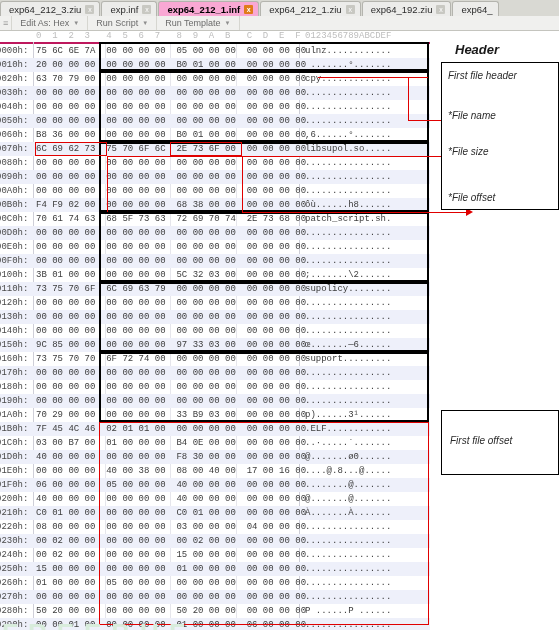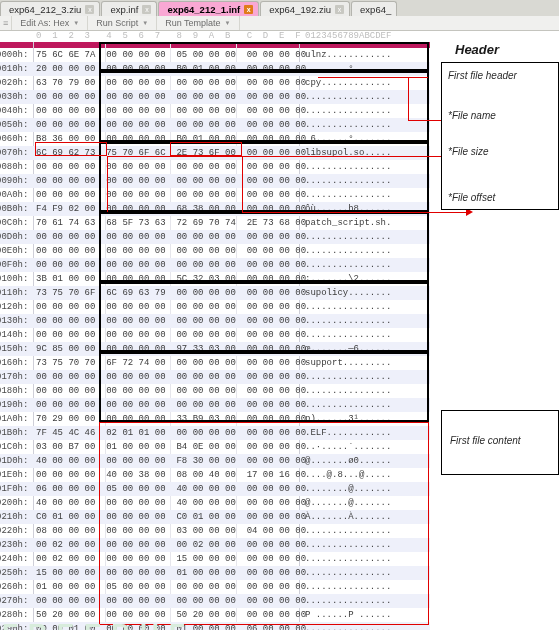--- a/index.html
+++ b/index.html
@@ -88,21 +88,21 @@
     font-size:9px;
     overflow:hidden;
   }
   #colhdr{
     position:relative;height:11px;
     background:#ffffff;
     color:#bdbdbd;
     white-space:pre;
     font-family:"Liberation Mono", monospace;
     font-size:9px;
-    border-bottom:6px solid #be185d;
+    border-bottom:2px solid #be185d;
   }
   #colhdr .ch-off{position:absolute;left:0;top:0;width:36px;}
   #colhdr .ch-hex{position:absolute;left:36px;top:0;}
   #colhdr .ch-asc{position:absolute;left:305px;top:0;letter-spacing:0px;}
 
   .row{
     position:relative;
     height:14px;line-height:14px;
     white-space:pre;
   }
@@ -180,20 +180,24 @@
   <div class="tab">
     <span>exp64_212_3.ziu</span>
     <span class="tab-close">x</span>
   </div>
   <div class="tab">
     <span>exp.inf</span>
     <span class="tab-close">x</span>
   </div>
   <div class="tab active">
     <span>exp64_212_1.inf</span>
+    <span class="tab-close">x</span>
+  </div>
+  <div class="tab">
+    <span>exp64_212_1.ziu</span>
     <span class="tab-close">x</span>
   </div>
   <div class="tab">
     <span>exp64_192.ziu</span>
     <span class="tab-close">x</span>
   </div>
   <div class="tab tab-last">
     <span>exp64_</span>
   </div>
 </div>
@@ -306,17 +310,17 @@
   <div class="redbox" style="left:99px;top:422px;width:330px;height:203px;"></div>
 
   <div class="ann-title" style="left:455px;top:42px;">Header</div>
   <div class="ann-panel" style="left:441px;top:62px;width:118px;height:148px;"></div>
   <div class="ann-label" style="left:448px;top:70px;">First file header</div>
   <div class="ann-label" style="left:448px;top:110px;">*File name</div>
   <div class="ann-label" style="left:448px;top:146px;">*File size</div>
   <div class="ann-label" style="left:448px;top:192px;">*File offset</div>
 
   <div class="ann-panel" style="left:441px;top:410px;width:118px;height:65px;"></div>
-  <div class="ann-label" style="left:450px;top:435px;">First file content</div>
+  <div class="ann-label" style="left:450px;top:435px;">First file offset</div>
 </div>
 
 <div id="watermark">FREEBUF</div>
 <div id="footer-white"></div>
 
 </body></html>

